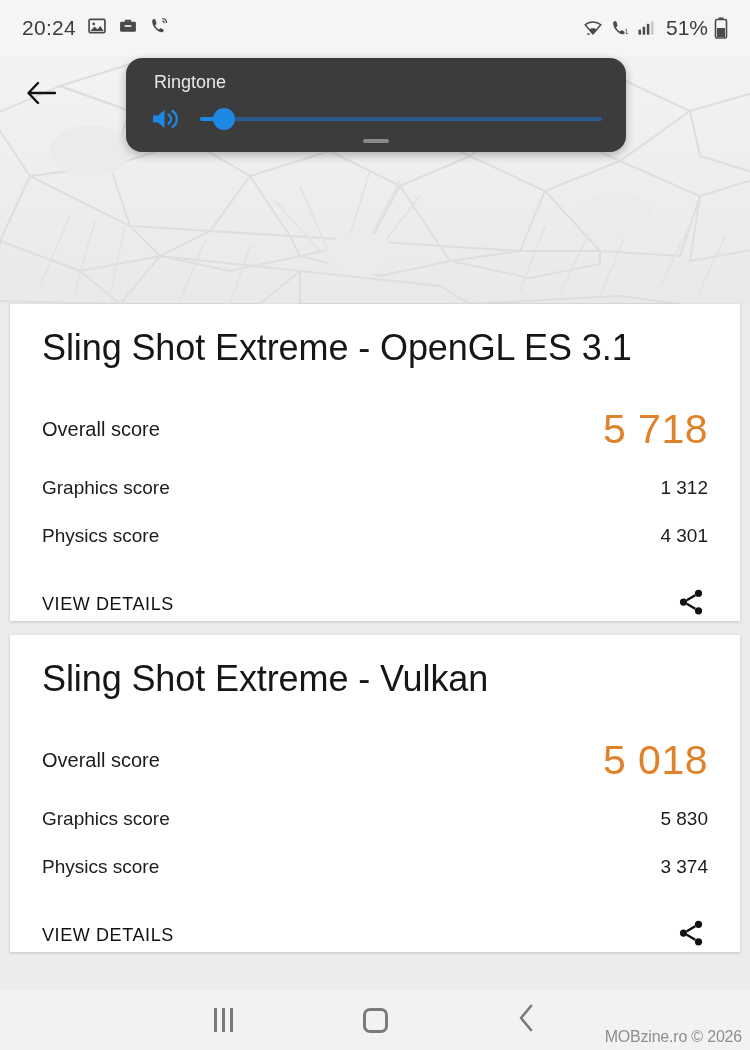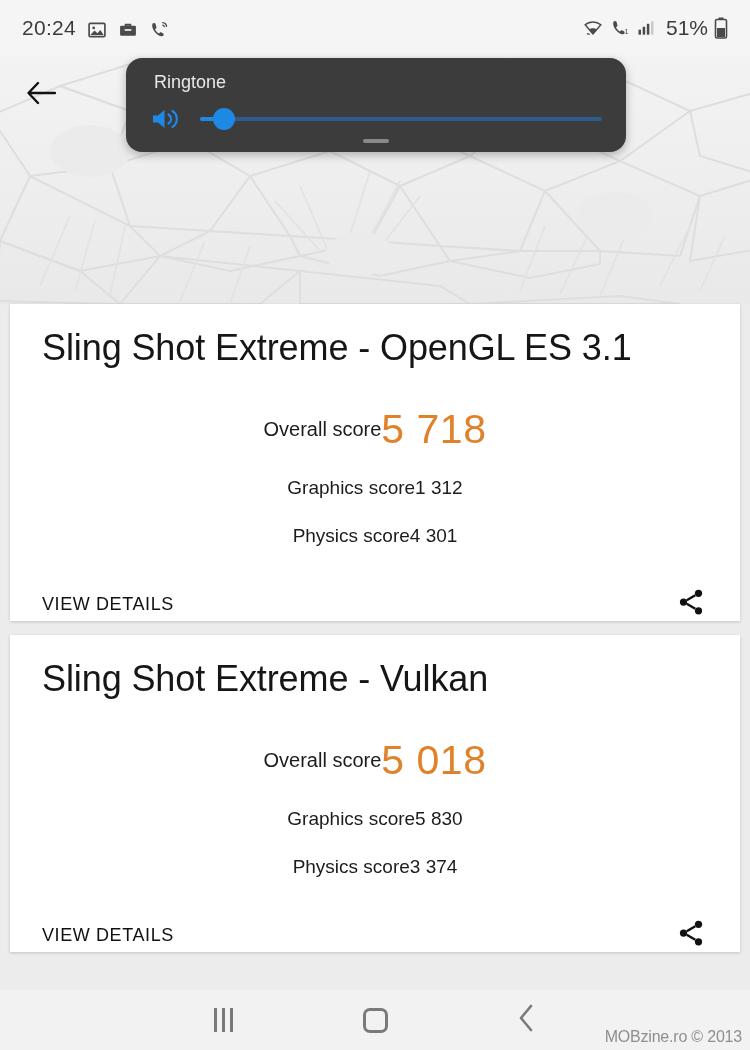--- a/index.html
+++ b/index.html
@@ -12,21 +12,21 @@
   .phone { position:relative; width:750px; height:1050px; background:#ececec; }
 
   
   .statusbar {
     position:absolute; top:0; left:0; width:750px; height:56px;
     background:#f5f5f5;
     display:flex; align-items:center;
     padding:0 22px;
     color:#4a4a4a;
   }
-  .sb-left { display:flex; align-items:flex-end; gap:11px; }
+  .sb-left { display:flex; align-items:flex-start; gap:11px; }
   .sb-clock { font-size:21px; letter-spacing:.3px; color:#3c3c3c; }
   .sb-right { margin-left:auto; display:flex; align-items:center; gap:6px; }
   .sb-batt-text { font-size:21px; color:#3c3c3c; margin-left:4px; }
   .sb-ic { display:inline-flex; align-items:center; }
 
   
   .header {
     position:absolute; top:56px; left:0; width:750px; height:248px;
     overflow:hidden;
     background:#f0f0f0;
@@ -90,21 +90,21 @@
     box-shadow:0 1px 3px rgba(0,0,0,.18);
     padding:0 32px;
   }
   .card-title {
     font-size:36px; color:#161616; font-weight:400;
     padding-top:23px;
     letter-spacing:-.1px;
     white-space:nowrap;
   }
   .row {
-    display:flex; align-items:baseline; justify-content:center;
+    display:flex; align-items:baseline; justify-content:space-between;
   }
   .row-overall { margin-top:38px; height:44px; align-items:center; }
   .row-label { font-size:19px; color:#1c1c1c; }
   .row-overall .row-label { font-size:20px; }
   .score-big {
     font-size:41px; color:#e0822a; font-weight:400; letter-spacing:.5px;
     line-height:1;
   }
   .row-sub { margin-top:26px; }
   .row-sub .row-value { font-size:19px; color:#1c1c1c; }
@@ -343,16 +343,16 @@
     <div class="nav-btn">
       <span class="nav-home"></span>
     </div>
     <div class="nav-btn">
       <span>
         <svg width="22" height="30" viewBox="0 0 22 30">
             <path d="M15 3L5 15l10 12" fill="none" stroke="#7a7a7a" stroke-width="2.6" stroke-linecap="round" stroke-linejoin="round"></path>
           </svg>
       </span>
     </div>
-    <div class="watermark">MOBzine.ro © 2013</div>
+    <div class="watermark">MOBzine.ro © 2026</div>
   </div>
 
 </div>
 
 </body></html>

